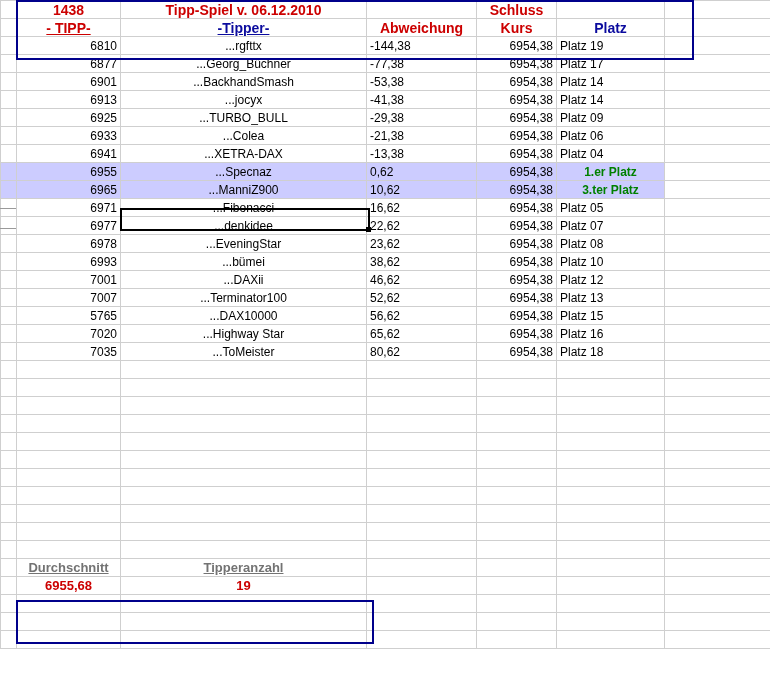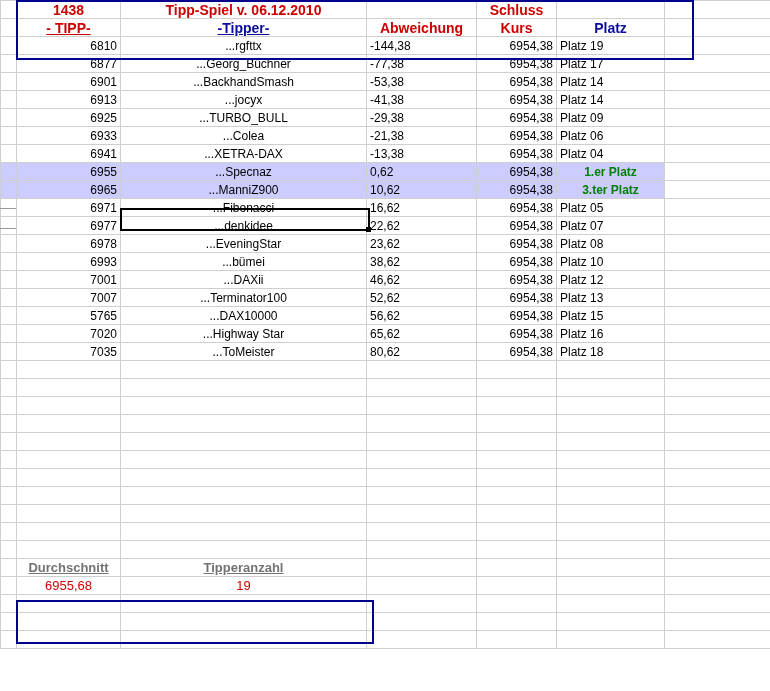--- a/index.html
+++ b/index.html
@@ -79,21 +79,21 @@
   .left { text-align: center; }
   .rank { text-align: left; }
   .hl { background: #ccccff; }
   .green {
     color: #008000;
     font-weight: bold;
     text-align: center;
   }
   .red-val {
     color: #cc0000;
-    font-weight: normal;
+    font-weight: bold;
     font-size: 13px;
   }
   .under-label {
     text-decoration: underline;
     color: #737373;
     font-weight: bold;
     text-align: center;
     font-size: 13px;
   }
   

